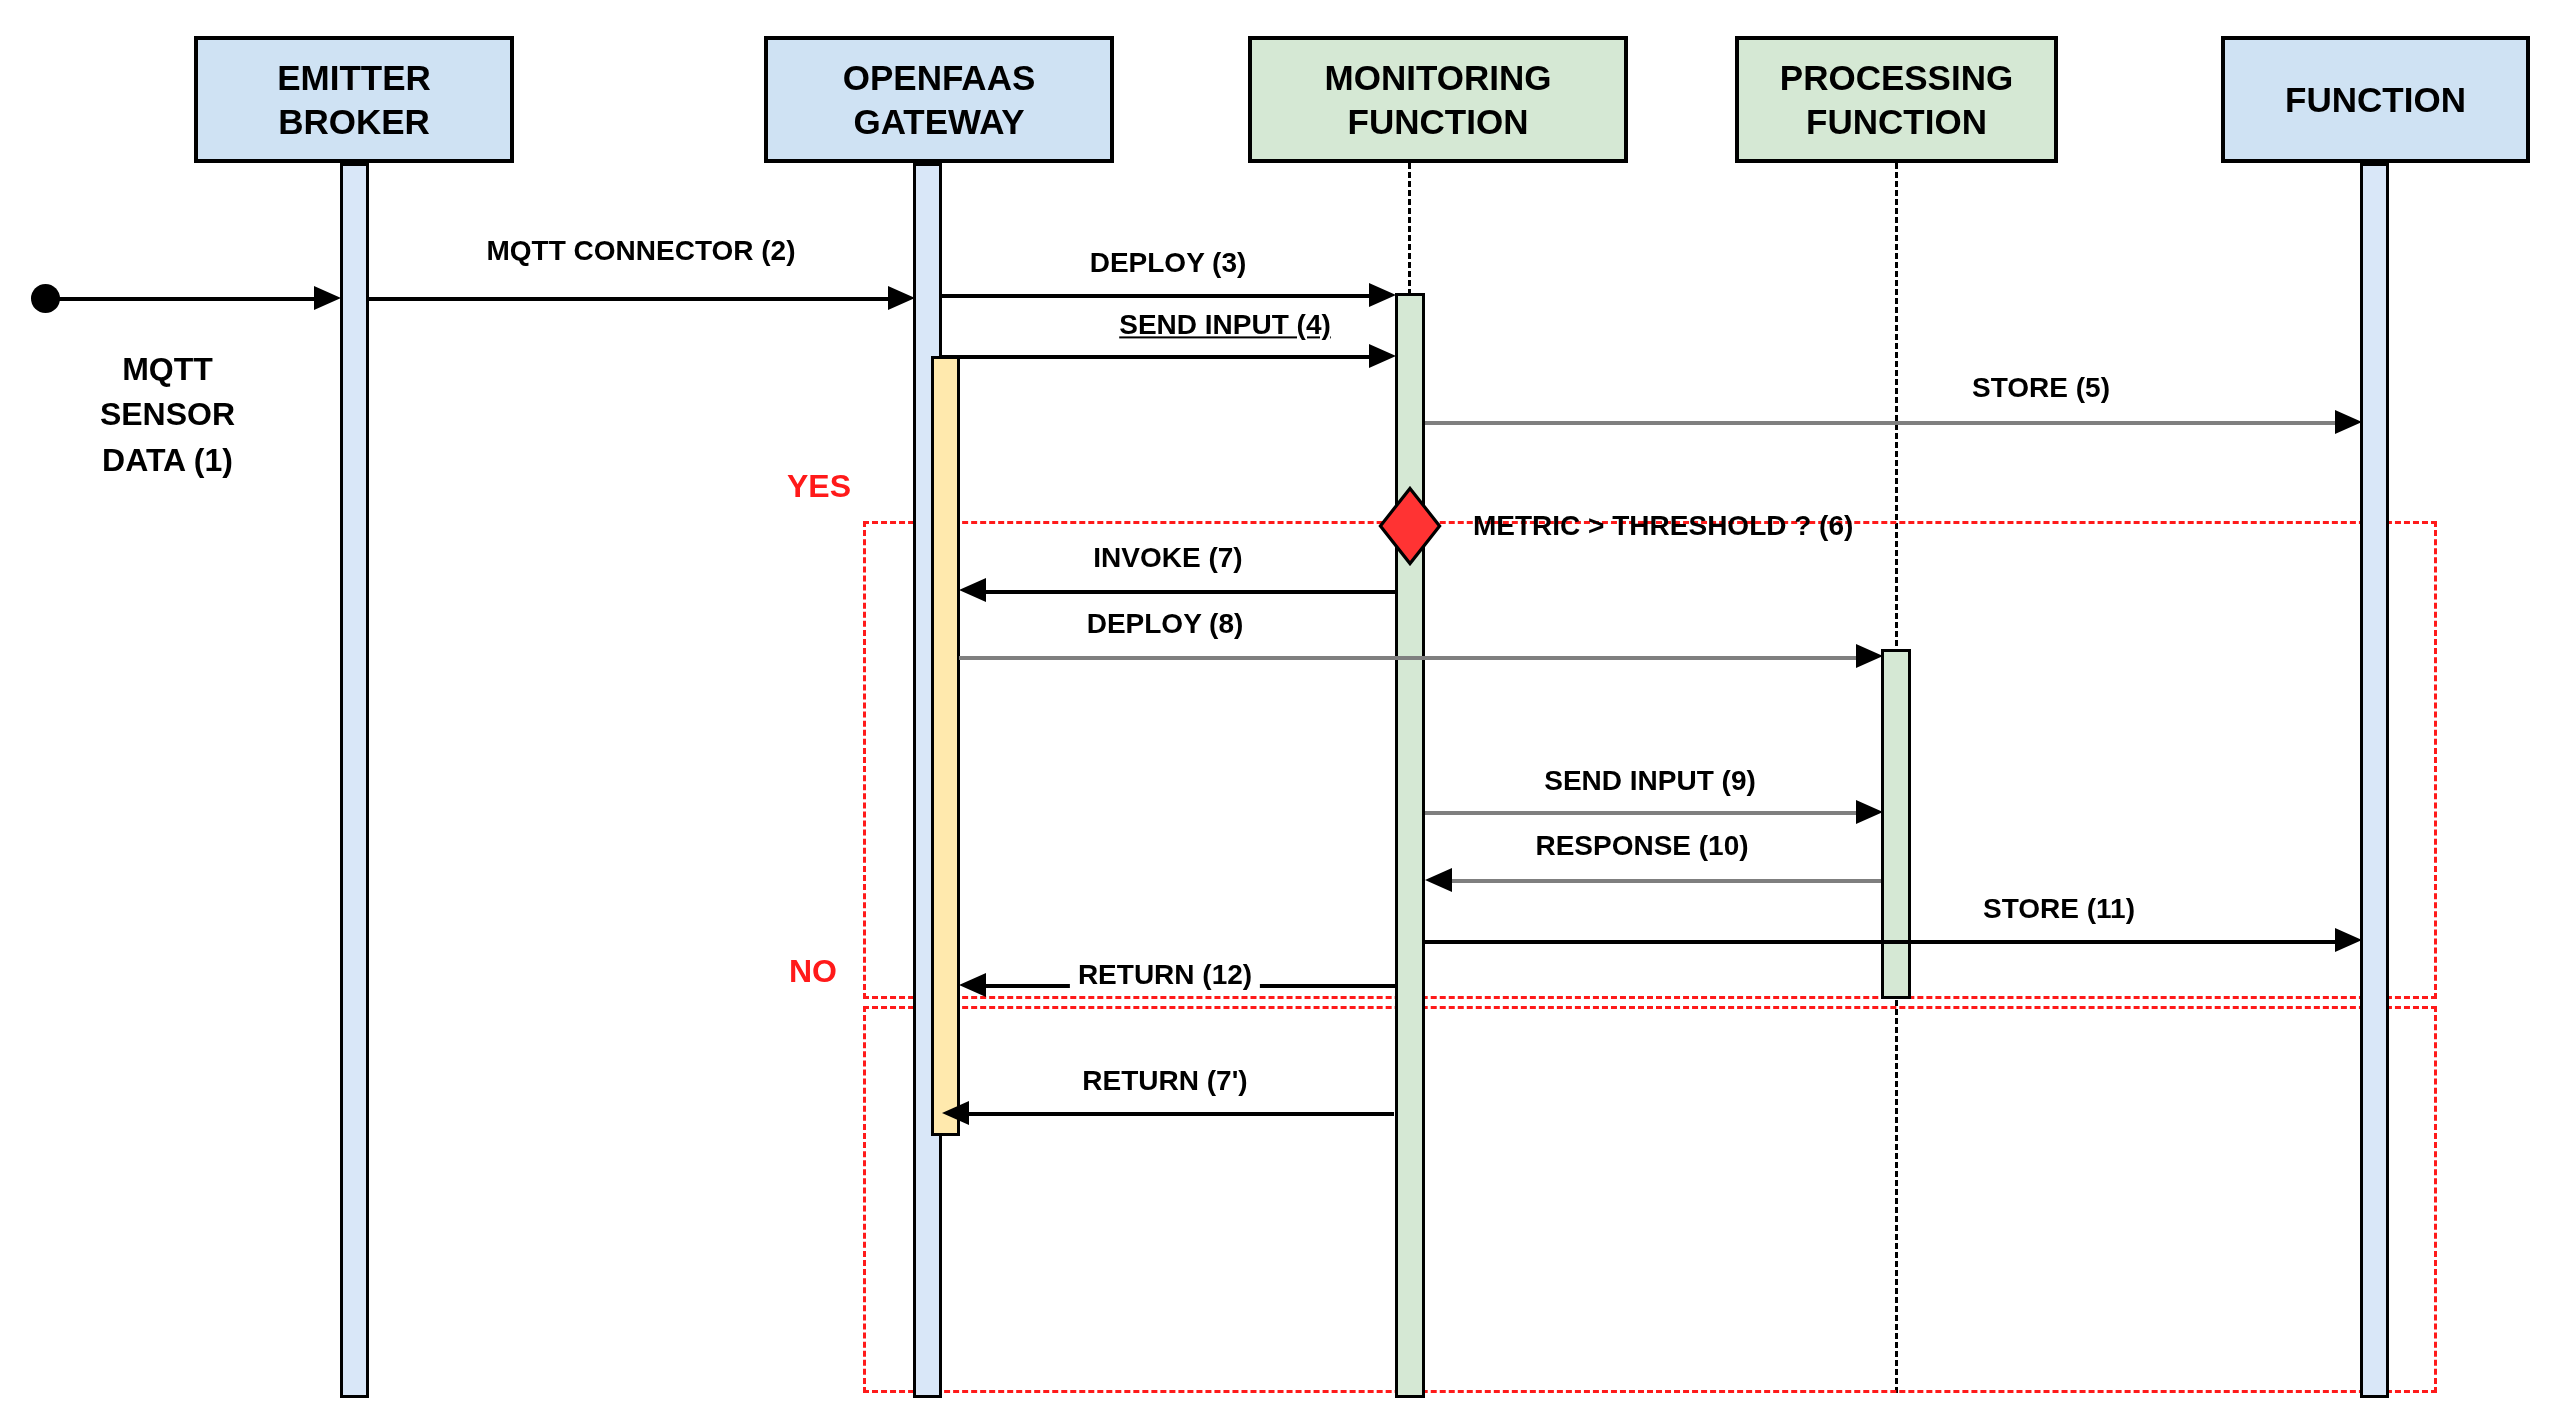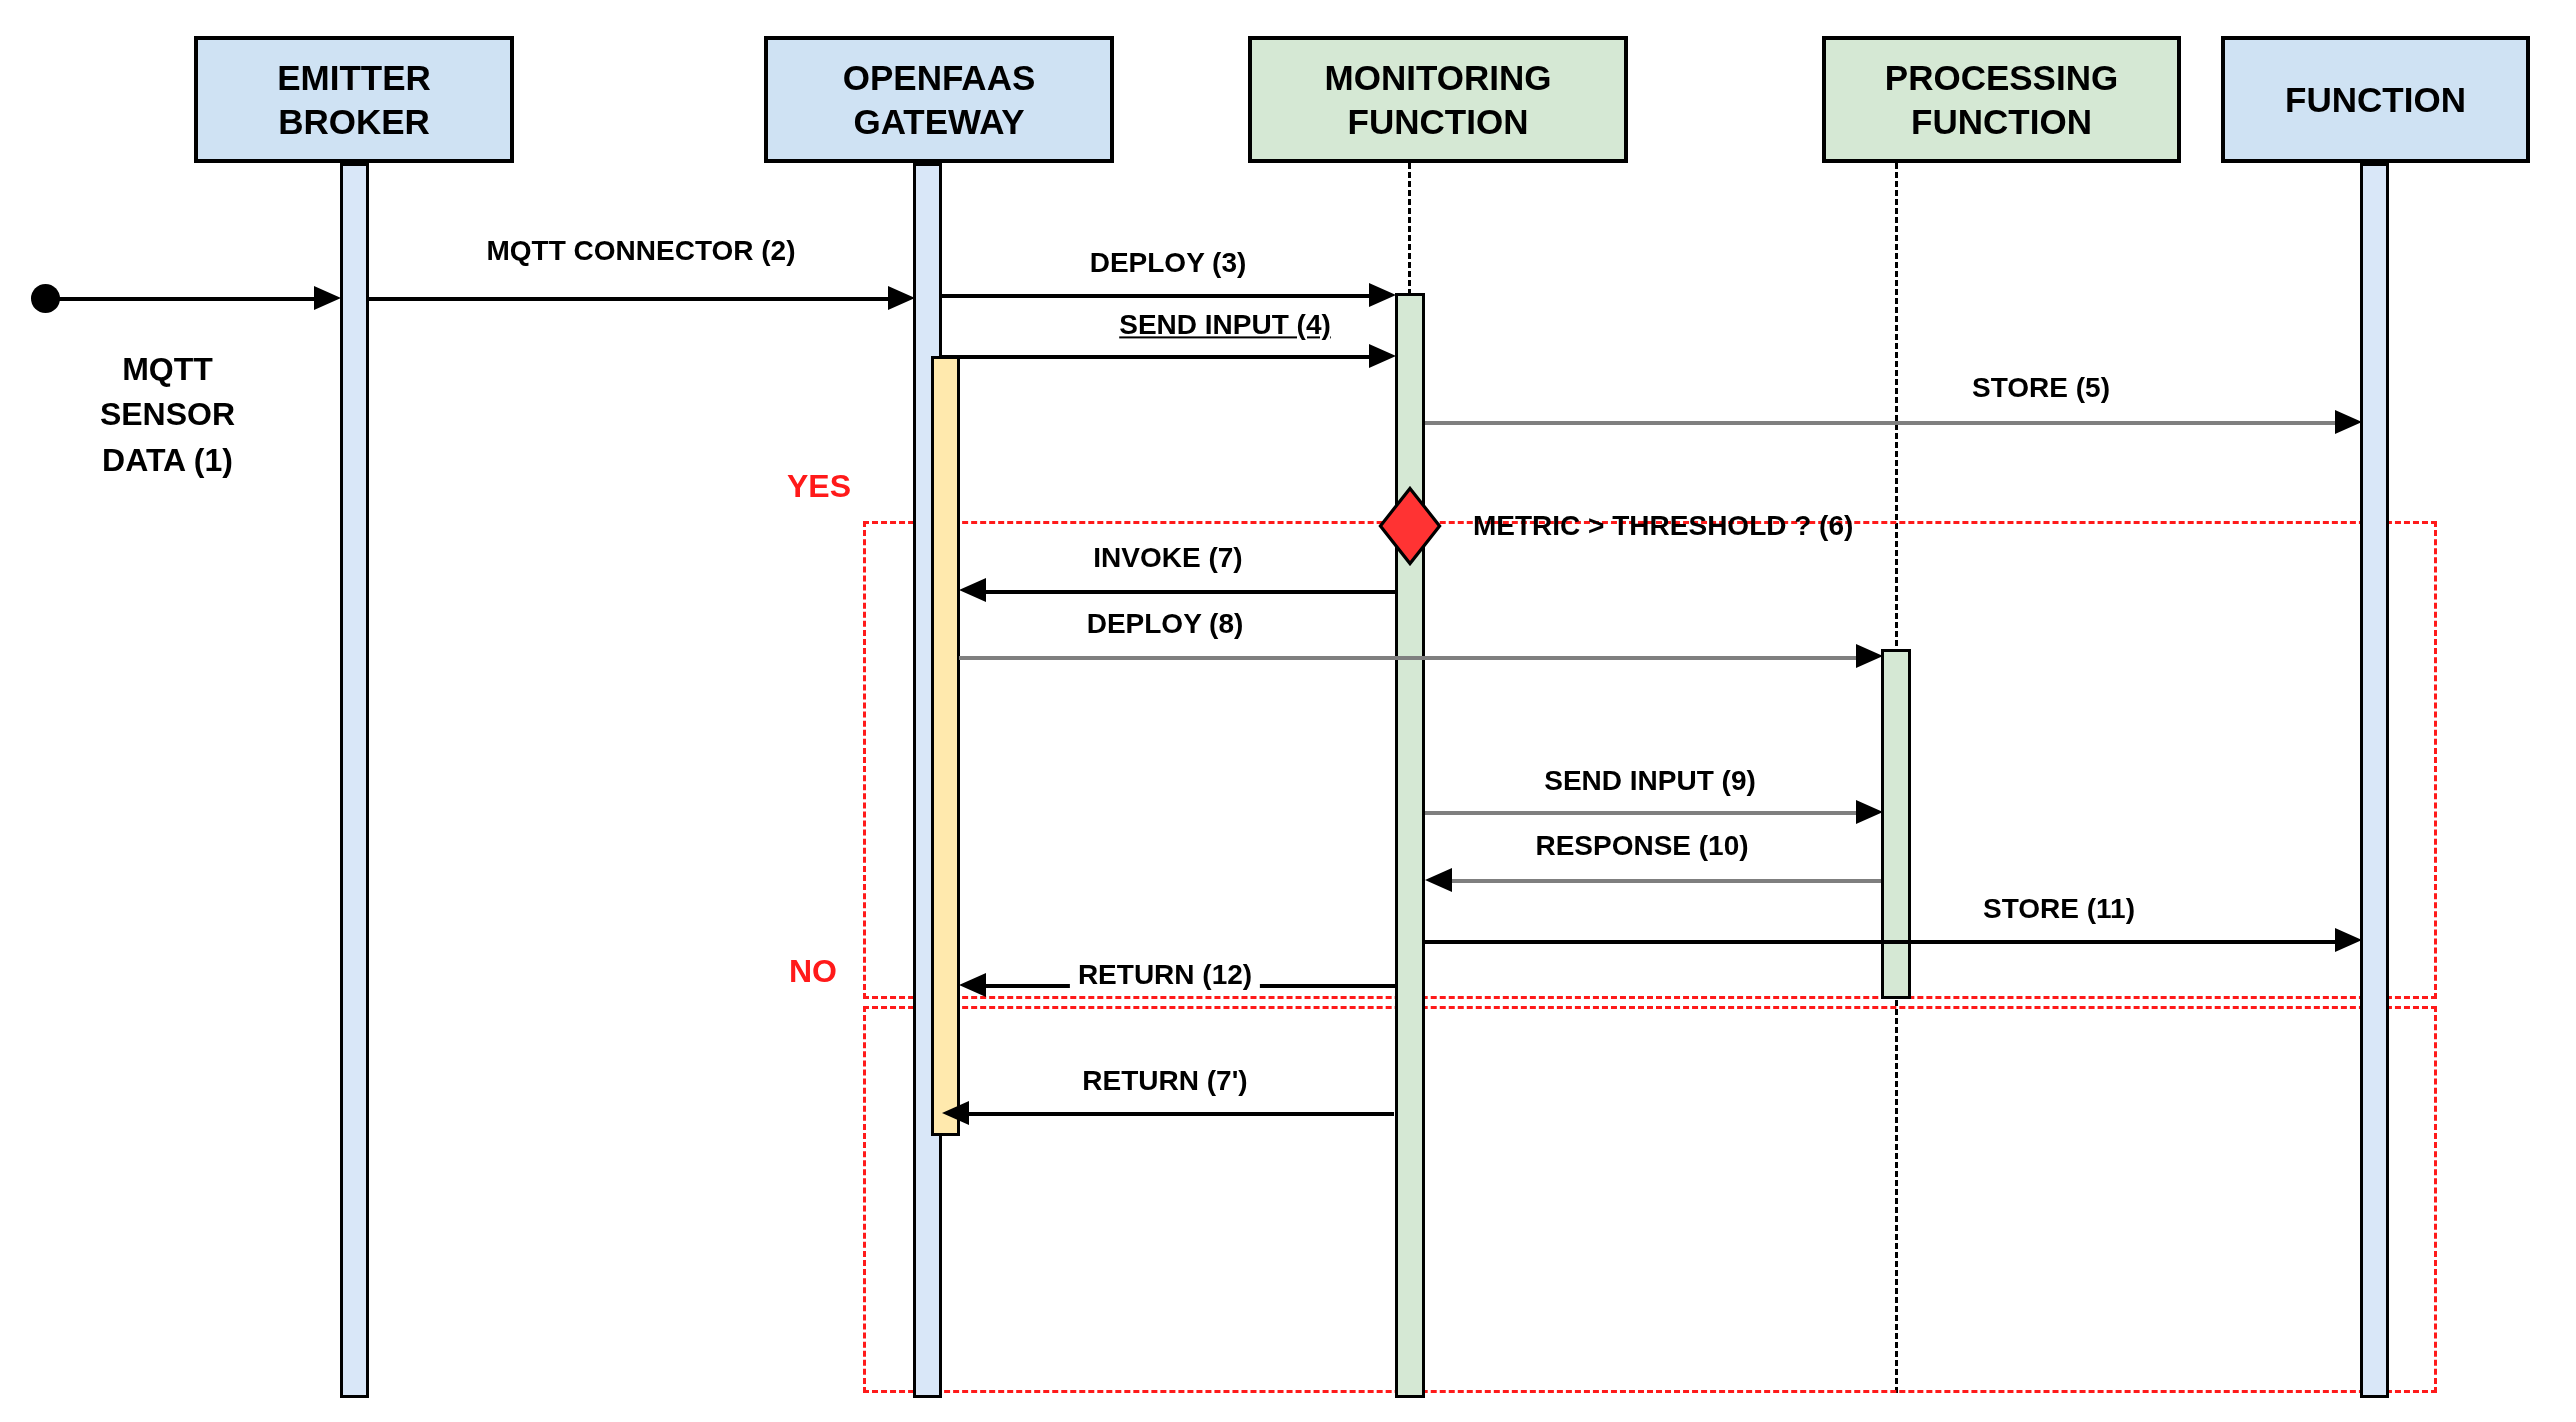--- a/index.html
+++ b/index.html
@@ -82,21 +82,21 @@
 
   <div class="actor blue" style="left:194px;  width:320px;">
       <span>EMITTER BROKER</span>
     </div>
   <div class="actor blue" style="left:764px;  width:350px;">
       <span>OPENFAAS GATEWAY</span>
     </div>
   <div class="actor green" style="left:1248px; width:380px;">
       <span>MONITORING FUNCTION</span>
     </div>
-  <div class="actor green" style="left:1822px; width:359px;align-items:center;">
+  <div class="actor green" style="left:1735px; width:323px;align-items:center;">
       <span>PROCESSING FUNCTION</span>
     </div>
   <div class="actor blue" style="left:2221px; width:309px;">
       <span>FUNCTION</span>
     </div>
 
   <div class="start-dot" style="left:31px; top:284px;"></div>
   <div class="msg-line" style="left:59px; top:297px; width:257px;"></div>
   <div class="head right" style="left:314px; top:286px;"></div>
   <div class="multiline-label" style="left:48px; top:347px; width:239px;">

